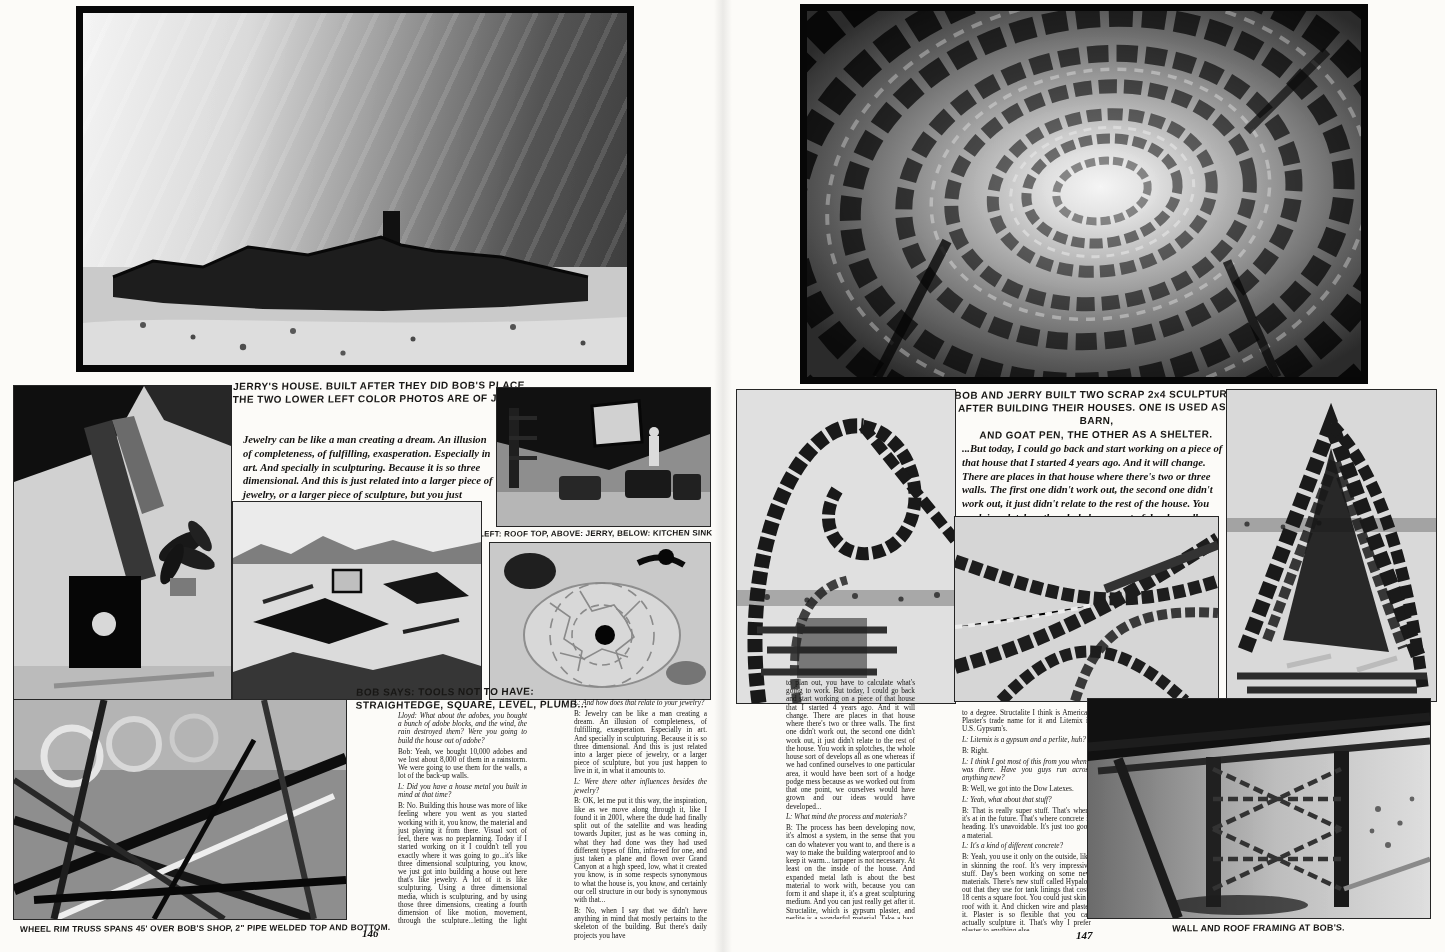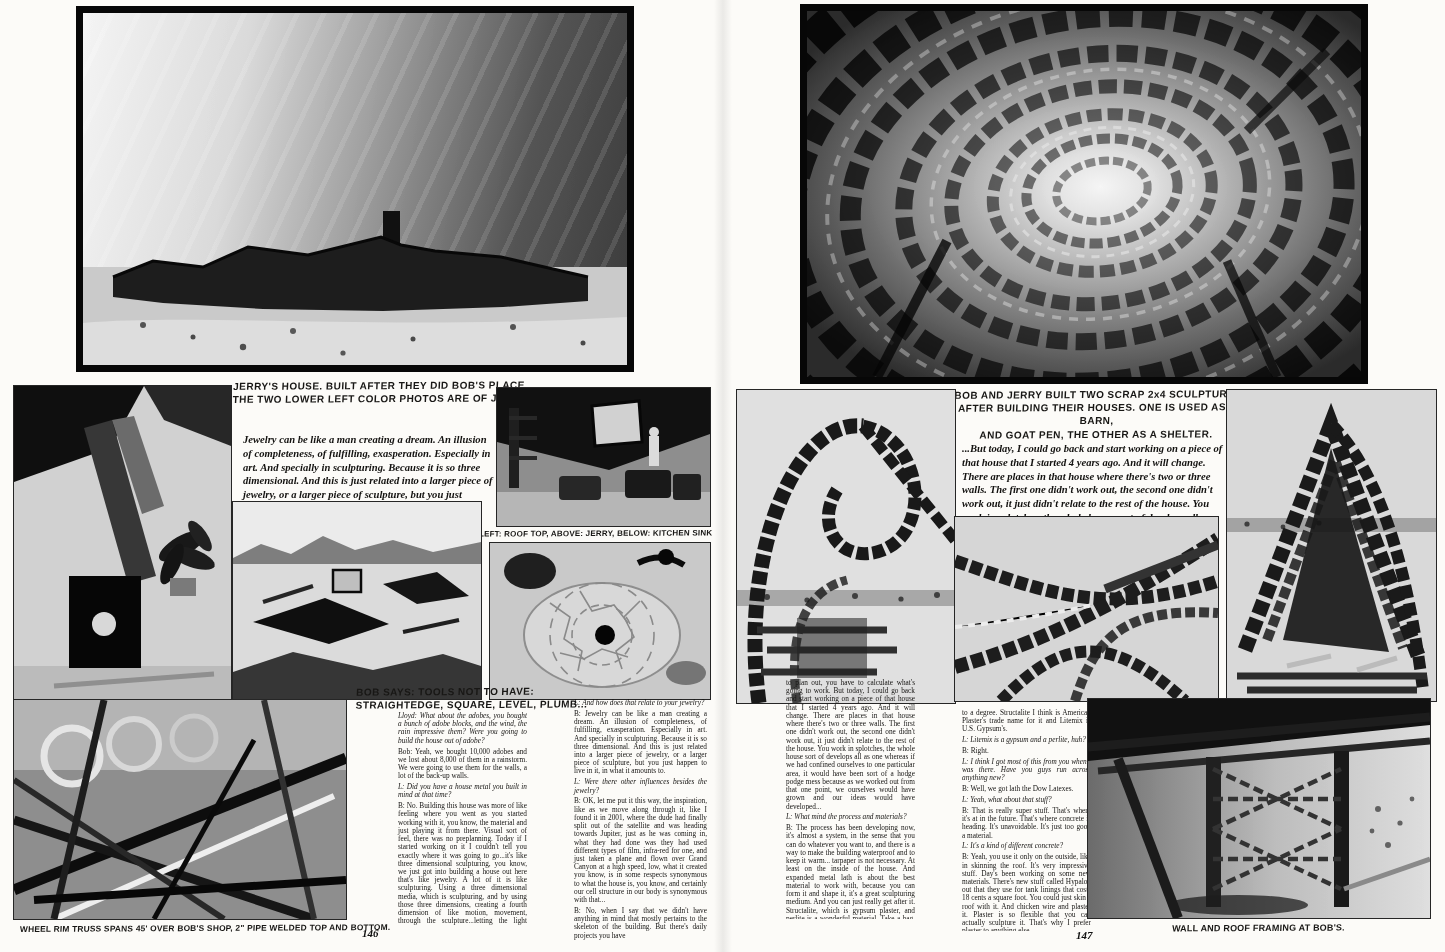--- a/index.html
+++ b/index.html
@@ -148,21 +148,21 @@
       <path d="M20,200 L332,180" stroke="#0e0e0c" stroke-width="8"></path>
     </svg>
   </div>
 
   <div class="cap small" style="left:20px;top:923px;font-size:8.4px;">WHEEL RIM TRUSS SPANS 45' OVER BOB'S SHOP, 2" PIPE WELDED TOP AND BOTTOM.</div>
 
   <div class="cap heading" style="left:356px;top:685px;width:250px;">BOB SAYS: TOOLS NOT TO HAVE:
 STRAIGHTEDGE, SQUARE, LEVEL, PLUMB...</div>
 
   <div class="col" style="left:354px;top:712px;width:173px;height:214px;">
-      <p class="para qa-q">Lloyd: What about the adobes, you bought a bunch of adobe blocks, and the wind, the rain impressive them? Were you going to build the house out of adobe?</p>
+      <p class="para qa-q">Lloyd: What about the adobes, you bought a bunch of adobe blocks, and the wind, the rain destroyed them? Were you going to build the house out of adobe?</p>
       <p class="para qa-a">Bob: Yeah, we bought 10,000 adobes and we lost about 8,000 of them in a rainstorm. We were going to use them for the walls, a lot of the back-up walls.</p>
       <p class="para qa-q">L: Did you have a house metal you built in mind at that time?</p>
       <p class="para qa-a">B: No. Building this house was more of like feeling where you went as you started working with it, you know, the material and just playing it from there. Visual sort of feel, there was no preplanning. Today if I started working on it I couldn't tell you exactly where it was going to go...it's like three dimensional sculpturing, you know, we just got into building a house out here that's like jewelry. A lot of it is like sculpturing. Using a three dimensional media, which is sculpturing, and by using those three dimensions, creating a fourth dimension of like motion, movement, through the sculpture...letting the light create the illusion that if you started looking at something or if you were staying in a room long enough, or however, you would start moving through it, it would take you on to other things.</p>
     </div>
   <div class="col" style="left:530px;top:699px;width:177px;height:247px;">
       <p class="para qa-q">L: And how does that relate to your jewelry?</p>
       <p class="para qa-a">B: Jewelry can be like a man creating a dream. An illusion of completeness, of fulfilling, exasperation. Especially in art. And specially in sculpturing. Because it is so three dimensional. And this is just related into a larger piece of jewelry, or a larger piece of sculpture, but you just happen to live in it, in what it amounts to.</p>
       <p class="para qa-q">L: Were there other influences besides the jewelry?</p>
       <p class="para qa-a">B: OK, let me put it this way, the inspiration, like as we move along through it, like I found it in 2001, where the dude had finally split out of the satellite and was heading towards Jupiter, just as he was coming in, what they had done was they had used different types of film, infra-red for one, and just taken a plane and flown over Grand Canyon at a high speed, low, what it created you know, is in some respects synonymous to what the house is, you know, and certainly our cell structure in our body is synonymous with that...</p>
       <p class="para qa-a">B: No, when I say that we didn't have anything in mind that mostly pertains to the skeleton of the building. But there's daily projects you have</p>
@@ -257,21 +257,21 @@
   <div class="col" style="left:742px;top:679px;width:173px;height:240px;">
       <p class="para qa-a">to plan out, you have to calculate what's going to work. But today, I could go back and start working on a piece of that house that I started 4 years ago. And it will change. There are places in that house where there's two or three walls. The first one didn't work out, the second one didn't work out, it just didn't relate to the rest of the house. You work in splotches, the whole house sort of develops all as one whereas if we had confined ourselves to one particular area, it would have been sort of a hodge podge mess because as we worked out from that one point, we ourselves would have grown and our ideas would have developed...</p>
       <p class="para qa-q">L: What mind the process and materials?</p>
       <p class="para qa-a">B: The process has been developing now, it's almost a system, in the sense that you can do whatever you want to, and there is a way to make the building waterproof and to keep it warm... tarpaper is not necessary. At least on the inside of the house. And expanded metal lath is about the best material to work with, because you can form it and shape it, it's a great sculpturing medium. And you can just really get after it. Structalite, which is gypsum plaster, and perlite is a wonderful material. Take a bag, throw it into the wheelbarrow, add some water, mix it up and you can just start plastering. Real good bonding abilities and it has a nice finish, it also insulates</p>
     </div>
   <div class="col" style="left:918px;top:709px;width:173px;height:222px;">
       <p class="para qa-a">to a degree. Structalite I think is American Plaster's trade name for it and Litemix is U.S. Gypsum's.</p>
       <p class="para qa-q">L: Litemix is a gypsum and a perlite, huh?</p>
       <p class="para qa-a">B: Right.</p>
       <p class="para qa-q">L: I think I got most of this from you when I was there. Have you guys run across anything new?</p>
-      <p class="para qa-a">B: Well, we got lath the Dow Latexes.</p>
+      <p class="para qa-a">B: Well, we got into the Dow Latexes.</p>
       <p class="para qa-q">L: Yeah, what about that stuff?</p>
       <p class="para qa-a">B: That is really super stuff. That's where it's at in the future. That's where concrete is heading. It's unavoidable. It's just too good a material.</p>
       <p class="para qa-q">L: It's a kind of different concrete?</p>
       <p class="para qa-a">B: Yeah, you use it only on the outside, like in skinning the roof. It's very impressive stuff. Day's been working on some new materials. There's new stuff called Hypalon out that they use for tank linings that costs 18 cents a square foot. You could just skin a roof with it. And chicken wire and plaster it. Plaster is so flexible that you can actually sculpture it. That's why I prefer plaster to anything else.</p>
       <p class="para qa-q">L: Hypalon is that rubber stuff, you mean. That's been around a long time but they're just manufacturing it again now, I guess.</p>
       <p class="para qa-a">B: Well now like Latex, they were using that back in 1929...</p>
     </div>
 
   <div class="photo" style="left:1088px;top:699px;width:342px;height:219px;">
     <svg width="342" height="219" viewBox="0 0 342 219">

